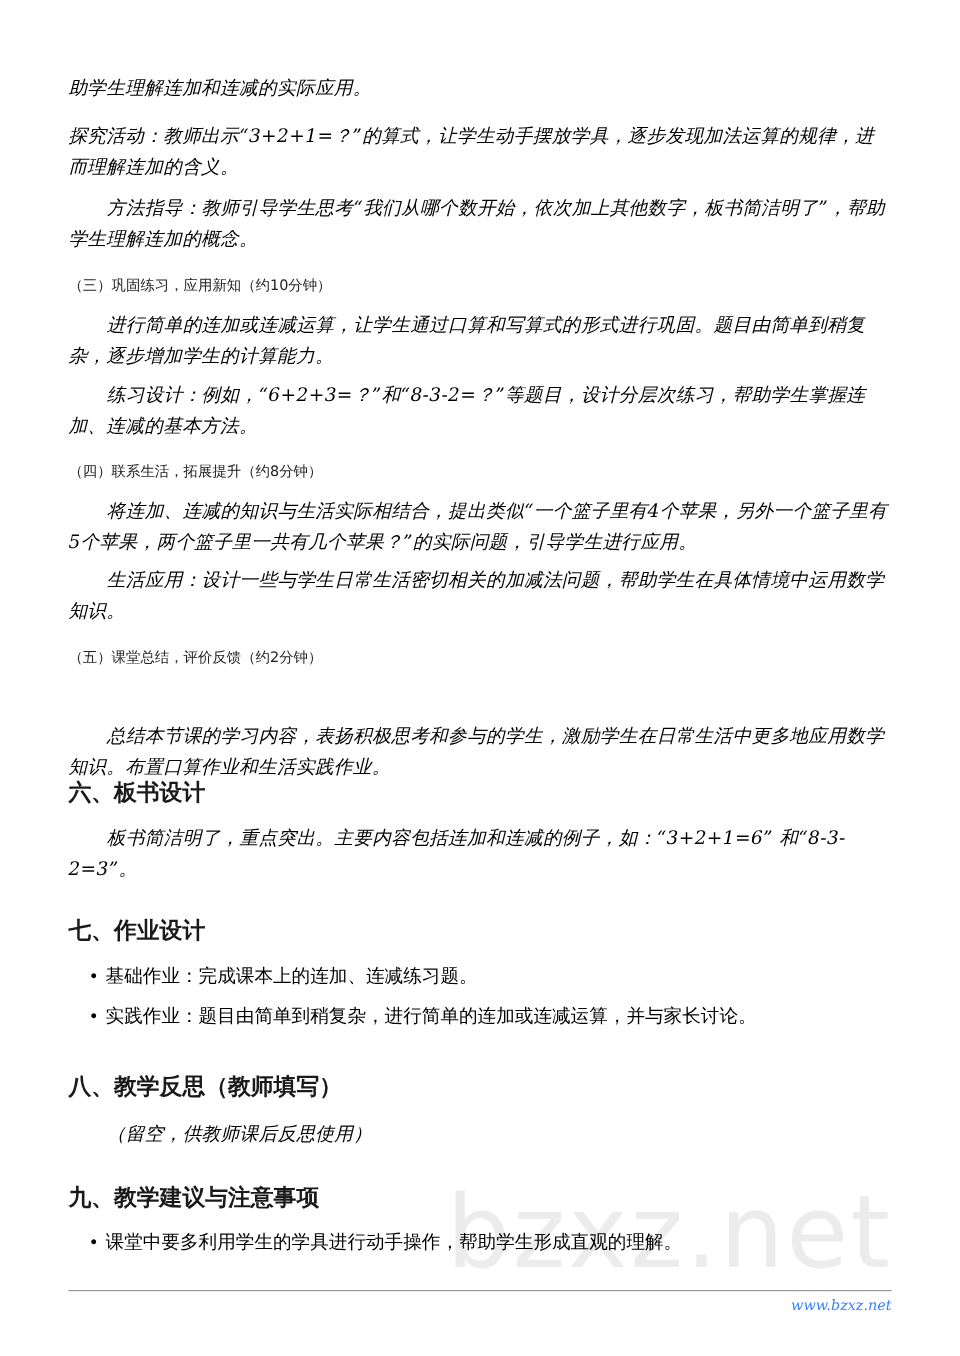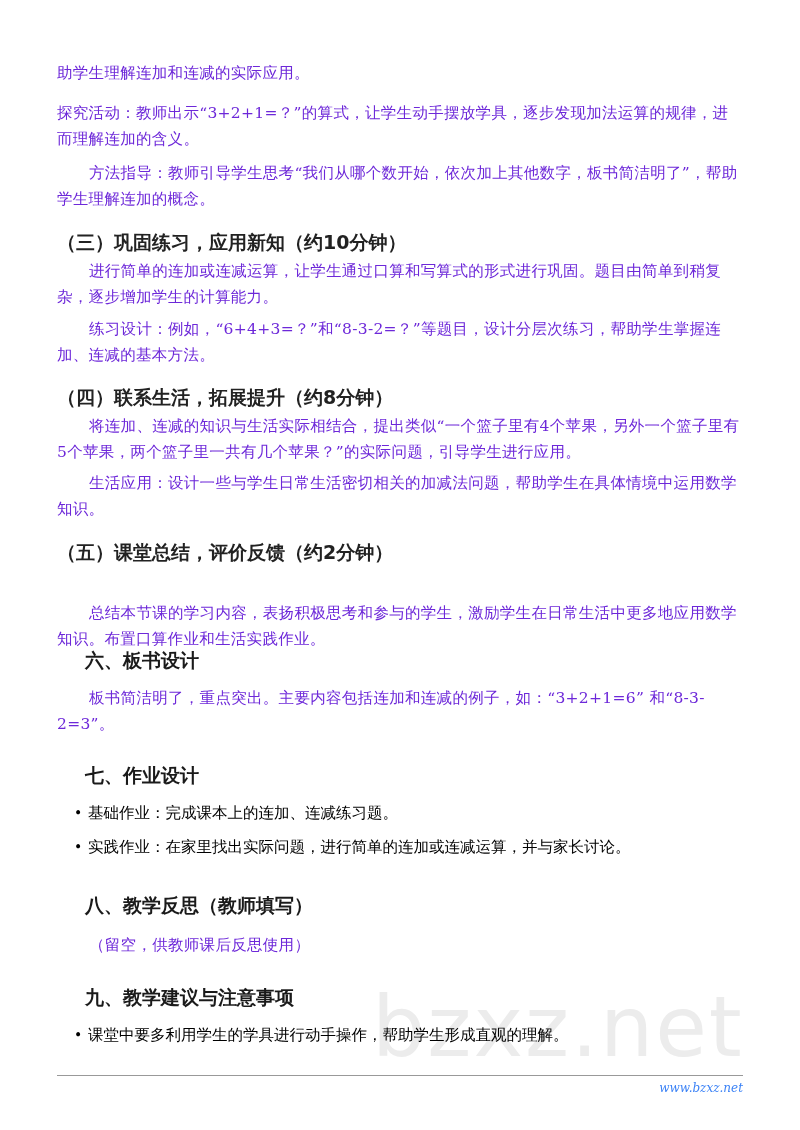--- a/index.html
+++ b/index.html
@@ -4,31 +4,32 @@
   <style>
     html, body { margin: 0; padding: 0; background: #ffffff; }
     body {
       width: 800px; height: 1130px; position: relative; overflow: hidden;
       font-family: "DejaVu Serif", "Liberation Serif", serif;
       color: #2a2a2a;
     }
     .page { position: absolute; left: 0; top: 0; width: 800px; height: 1130px; }
     .p {
       position: absolute; left: 57px; width: 686px;
-      font-size: 15.5px; line-height: 26px; color: #6d28d9;
+      font-size: 15.5px; line-height: 26px; color: #000000;
       letter-spacing: 0.3px;
+      font-style: italic;
     }
     .indent { text-indent: 32px; }
     .sub {
-      position: absolute; left: 57px; font-size: 19px; font-weight: bold;
+      position: absolute; left: 57px; font-size: 12px; font-weight: normal;
       font-family: "DejaVu Sans", "Liberation Sans", sans-serif; color: #222;
     }
     .h2 {
       position: absolute; left: 57px; font-size: 19px; font-weight: bold;
-      font-family: "DejaVu Sans", "Liberation Sans", sans-serif; color: #1a1a1a; margin-left: 28px;
+      font-family: "DejaVu Sans", "Liberation Sans", sans-serif; color: #1a1a1a;
     }
     .bullet {
       position: absolute; left: 74px; font-size: 15.5px; color: #000000;
       line-height: 26px;
     }
     .bullet .dot { display: inline-block; width: 14px; font-size: 14px; }
     .watermark {
       position: absolute; left: 372px; top: 985px;
       font-family: "DejaVu Sans", "Liberation Sans", sans-serif;
       font-weight: normal; font-size: 84px; color: #ececec; letter-spacing: 2px;
@@ -47,38 +48,38 @@
 <div class="page">
   <div class="watermark">bzxz.net</div>
 
   <div class="content">
     <div class="p" style="top:60px">助学生理解连加和连减的实际应用。</div>
     <div class="p" style="top:100px">探究活动：教师出示“3+2+1=？”的算式，让学生动手摆放学具，逐步发现加法运算的规律，进而理解连加的含义。</div>
     <div class="p indent" style="top:160px">方法指导：教师引导学生思考“我们从哪个数开始，依次加上其他数字，板书简洁明了”，帮助学生理解连加的概念。</div>
 
     <div class="sub" style="top:230px">（三）巩固练习，应用新知（约10分钟）</div>
     <div class="p indent" style="top:258px">进行简单的连加或连减运算，让学生通过口算和写算式的形式进行巩固。题目由简单到稍复杂，逐步增加学生的计算能力。</div>
-    <div class="p indent" style="top:316px">练习设计：例如，“6+4+3=？”和“8-3-2=？”等题目，设计分层次练习，帮助学生掌握连加、连减的基本方法。</div>
+    <div class="p indent" style="top:316px">练习设计：例如，“6+2+3=？”和“8-3-2=？”等题目，设计分层次练习，帮助学生掌握连加、连减的基本方法。</div>
 
     <div class="sub" style="top:385px">（四）联系生活，拓展提升（约8分钟）</div>
     <div class="p indent" style="top:413px">将连加、连减的知识与生活实际相结合，提出类似“一个篮子里有4个苹果，另外一个篮子里有5个苹果，两个篮子里一共有几个苹果？”的实际问题，引导学生进行应用。</div>
     <div class="p indent" style="top:470px">生活应用：设计一些与学生日常生活密切相关的加减法问题，帮助学生在具体情境中运用数学知识。</div>
 
     <div class="sub" style="top:540px">（五）课堂总结，评价反馈（约2分钟）</div>
     <div class="p indent" style="top:600px">总结本节课的学习内容，表扬积极思考和参与的学生，激励学生在日常生活中更多地应用数学知识。布置口算作业和生活实践作业。</div>
 
     <div class="h2" style="top:648px">六、板书设计</div>
     <div class="p indent" style="top:685px">板书简洁明了，重点突出。主要内容包括连加和连减的例子，如：“3+2+1=6” 和“8-3-2=3”。</div>
 
     <div class="h2" style="top:763px">七、作业设计</div>
     <div class="bullet" style="top:800px">
       <span class="dot">•</span><span>基础作业：完成课本上的连加、连减练习题。</span>
     </div>
     <div class="bullet" style="top:834px">
-      <span class="dot">•</span><span>实践作业：在家里找出实际问题，进行简单的连加或连减运算，并与家长讨论。</span>
+      <span class="dot">•</span><span>实践作业：题目由简单到稍复杂，进行简单的连加或连减运算，并与家长讨论。</span>
     </div>
 
     <div class="h2" style="top:893px">八、教学反思（教师填写）</div>
     <div class="p" style="top:932px; left:89px;">（留空，供教师课后反思使用）</div>
 
     <div class="h2" style="top:985px">九、教学建议与注意事项</div>
     <div class="bullet" style="top:1022px">
       <span class="dot">•</span><span>课堂中要多利用学生的学具进行动手操作，帮助学生形成直观的理解。</span>
     </div>
   </div>

